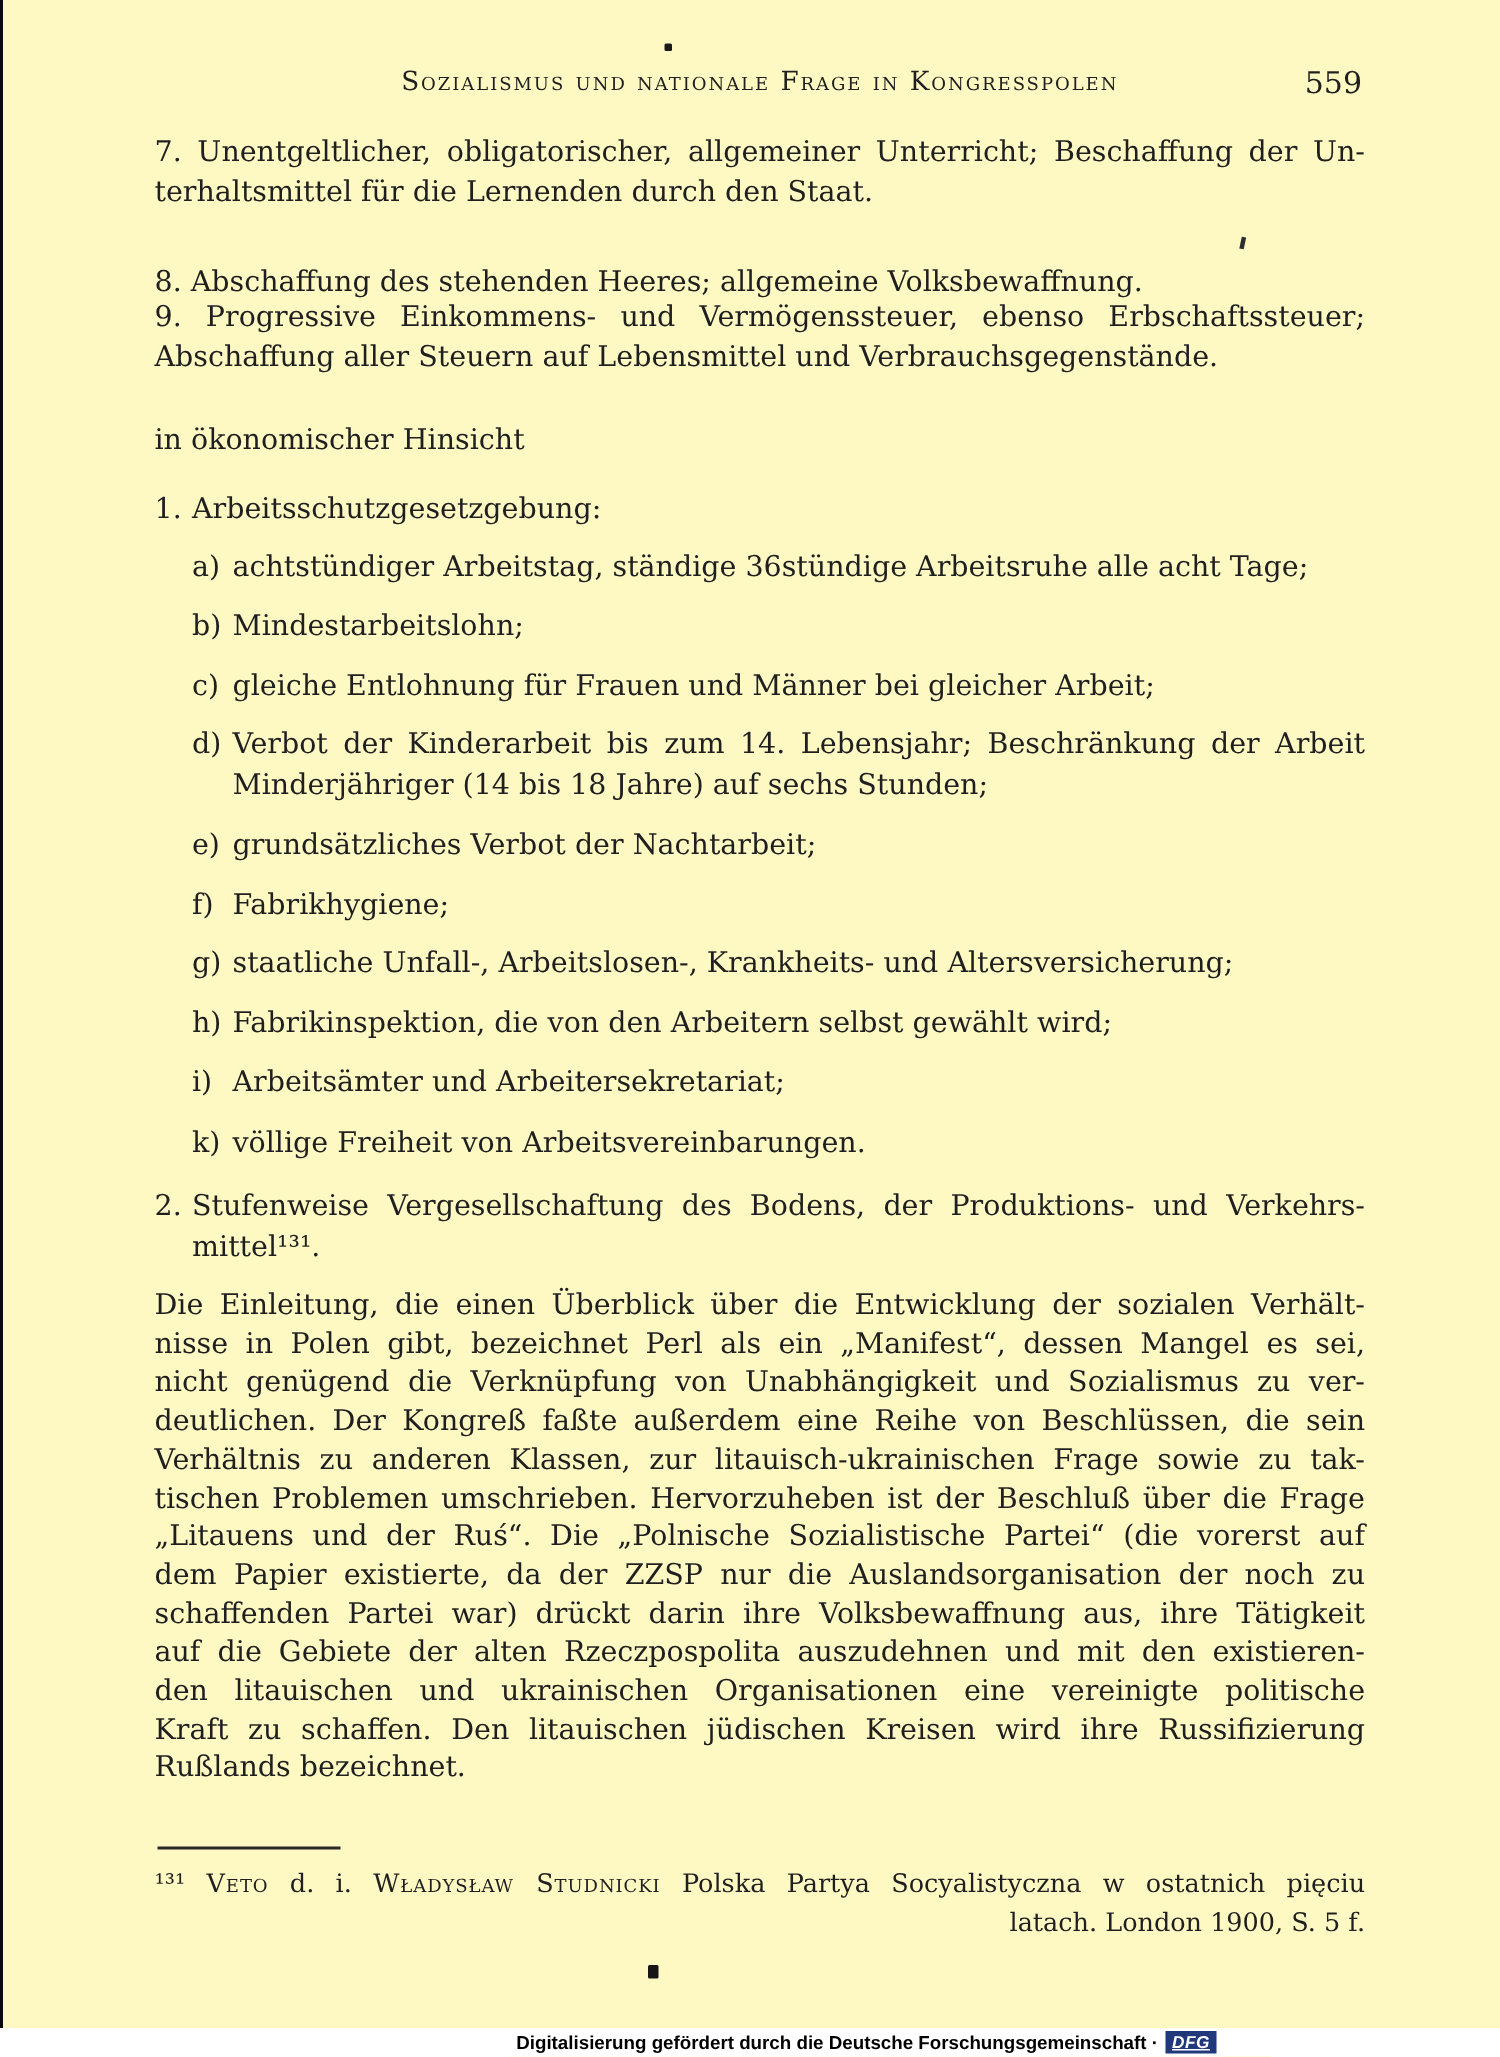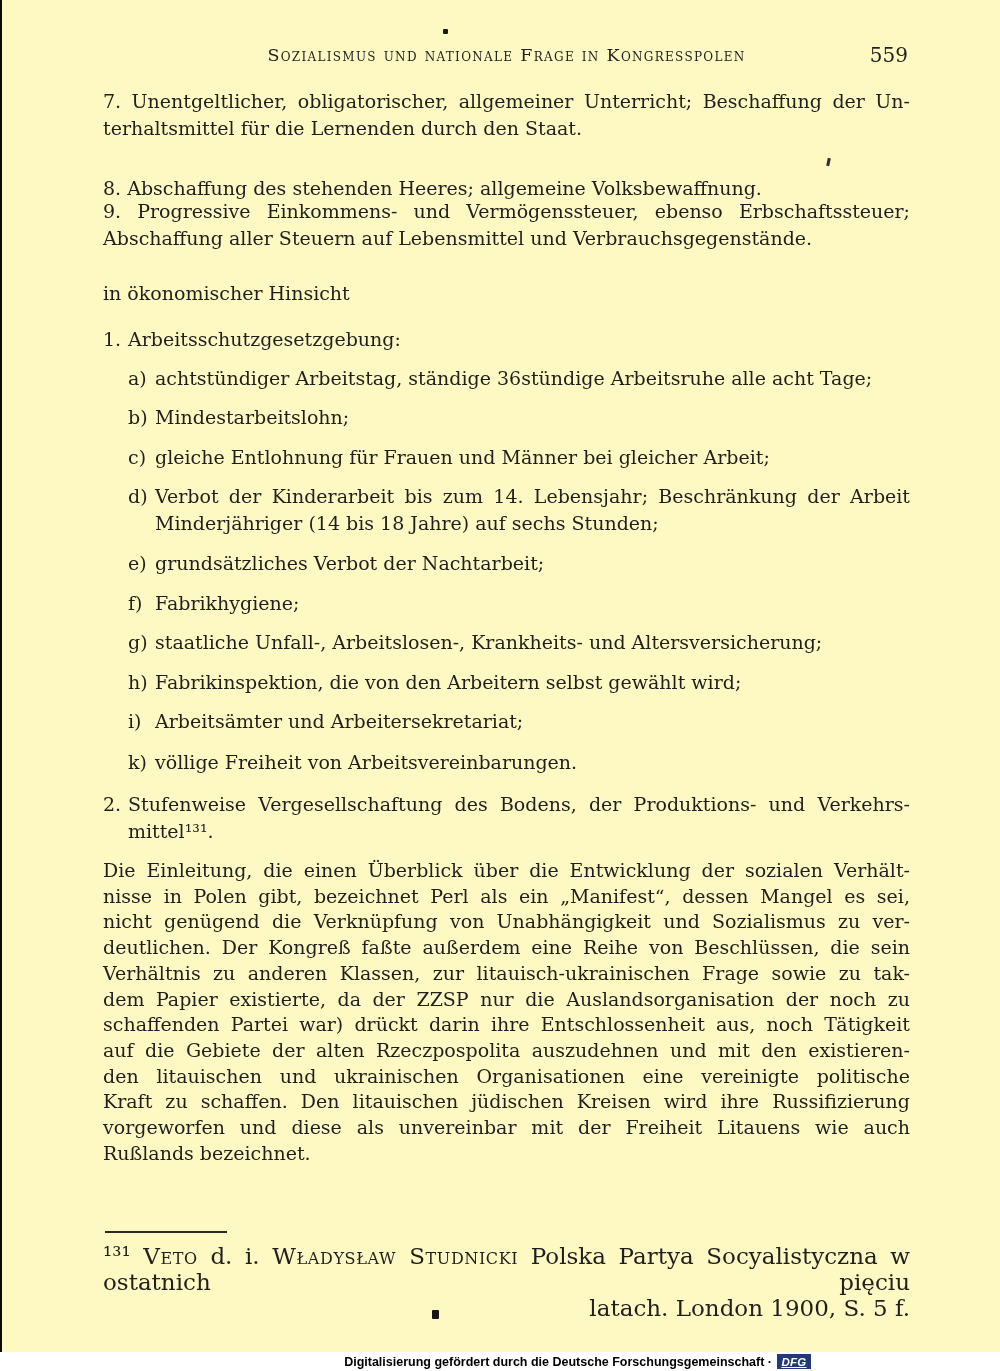--- a/index.html
+++ b/index.html
@@ -45,21 +45,21 @@
   .litem .ltext { flex: 1; }
 
   .mainpara { line-height: 25.7px; }
 
   .fn-rule {
     position: absolute; left: 105px; top: 1231px; width: 122px; height: 2px;
     background: #2a2a2a;
   }
   .footnote {
     position: absolute; left: 103px; top: 1243px; width: 807px;
-    font-size: 23px; line-height: 26px;
+    font-size: 17px; line-height: 26px;
   }
   .fn-line1 { text-align: justify; text-align-last: justify; }
   .fn-line2 { text-align: right; }
   .sc { font-variant: small-caps; letter-spacing: 0.6px; }
 
   .speck-top {
     position: absolute; left: 443px; top: 29px; width: 5px; height: 5px;
     background: #1a1a1a; border-radius: 1px;
   }
   .speck-quote {
@@ -177,26 +177,27 @@
         <div class="tline tline-last">mittel¹³¹.</div>
       </div>
   </div>
 
   <div class="block mainpara" style="top:858px">
       <div class="tline">Die Einleitung, die einen Überblick über die Entwicklung der sozialen Verhält-</div>
       <div class="tline">nisse in Polen gibt, bezeichnet Perl als ein „Manifest“, dessen Mangel es sei,</div>
       <div class="tline">nicht genügend die Verknüpfung von Unabhängigkeit und Sozialismus zu ver-</div>
       <div class="tline">deutlichen. Der Kongreß faßte außerdem eine Reihe von Beschlüssen, die sein</div>
       <div class="tline">Verhältnis zu anderen Klassen, zur litauisch-ukrainischen Frage sowie zu tak-</div>
+      <div class="tline">tischen Problemen umschrieben. Hervorzuheben ist der Beschluß über die Frage</div>
+      <div class="tline">„Litauens und der Ruś“. Die „Polnische Sozialistische Partei“ (die vorerst auf</div>
       <div class="tline">dem Papier existierte, da der ZZSP nur die Auslandsorganisation der noch zu</div>
-      <div class="tline">schaffenden Partei war) drückt darin ihre Entschlossenheit aus, noch Tätigkeit</div>
+      <div class="tline">schaffenden Partei war) drückt darin ihre Volksbewaffnung aus, ihre Tätigkeit</div>
       <div class="tline">auf die Gebiete der alten Rzeczpospolita auszudehnen und mit den existieren-</div>
       <div class="tline">den litauischen und ukrainischen Organisationen eine vereinigte politische</div>
       <div class="tline">Kraft zu schaffen. Den litauischen jüdischen Kreisen wird ihre Russifizierung</div>
-      <div class="tline">vorgeworfen und diese als unvereinbar mit der Freiheit Litauens wie auch</div>
       <div class="tline tline-last">Rußlands bezeichnet.</div>
     </div>
 
   <div class="fn-rule"></div>
 
   <div class="footnote">
     <div class="fn-line1">
       <span>¹³¹</span>
       <span class="sc">Veto</span>
       <span>d. i.</span>

